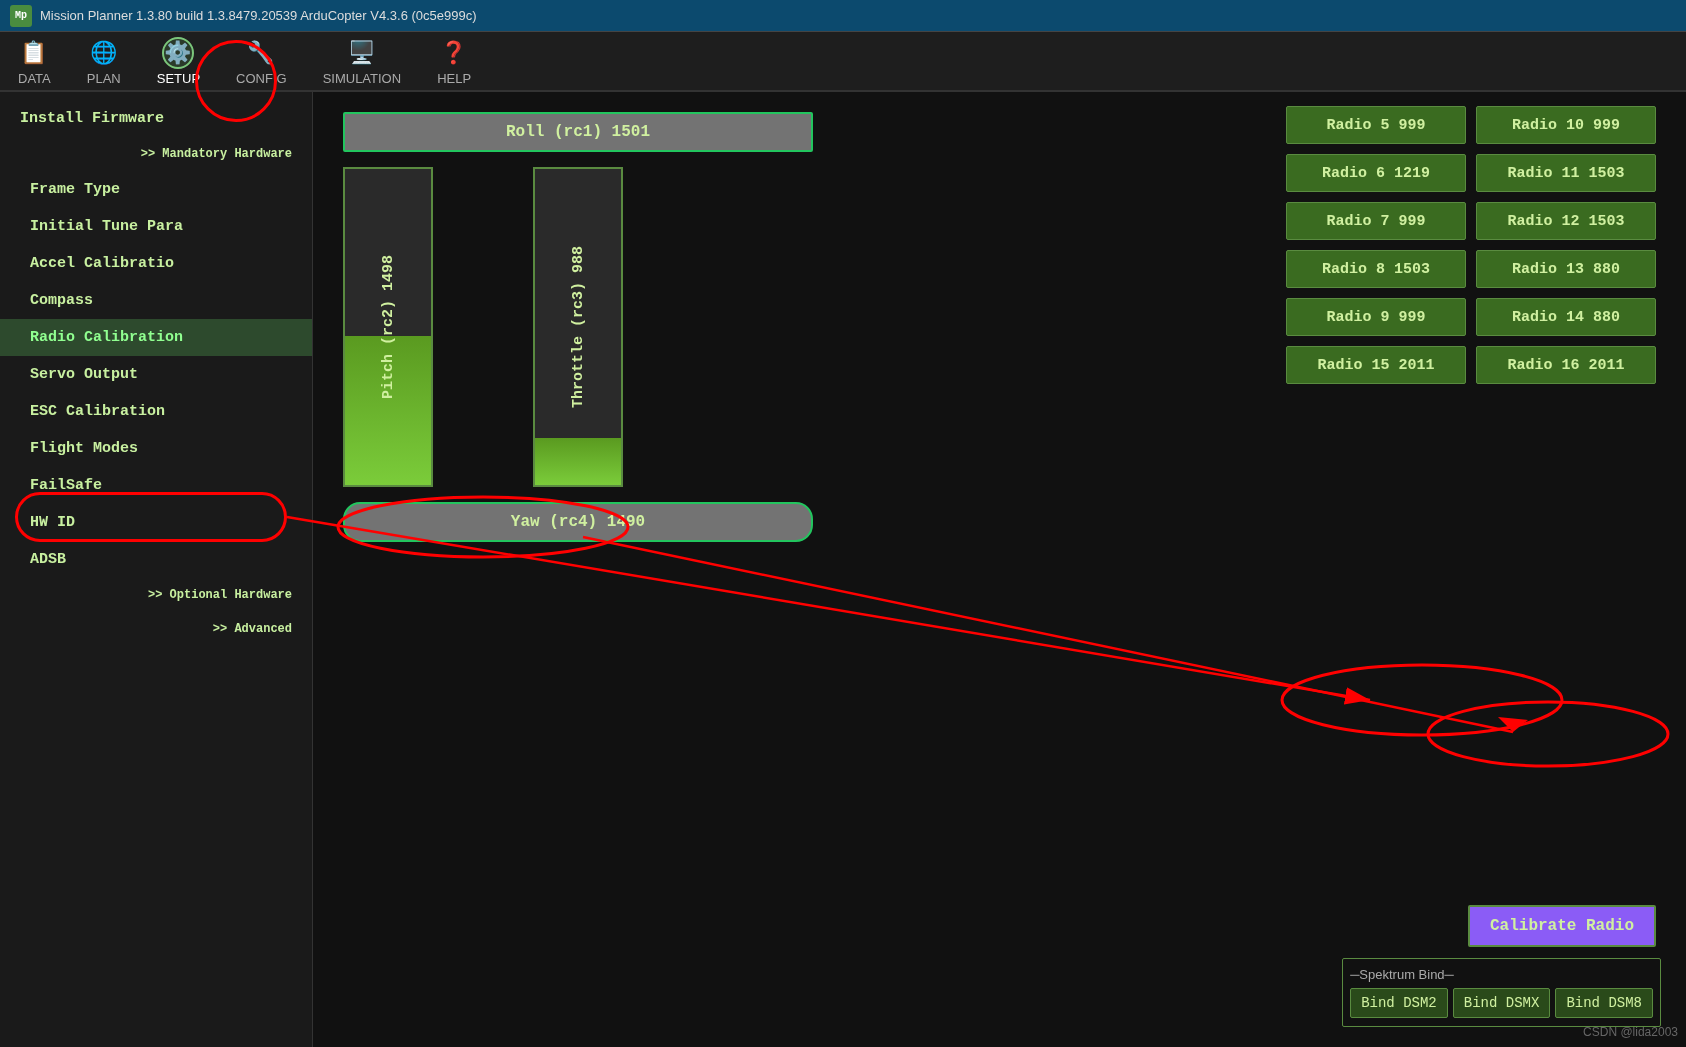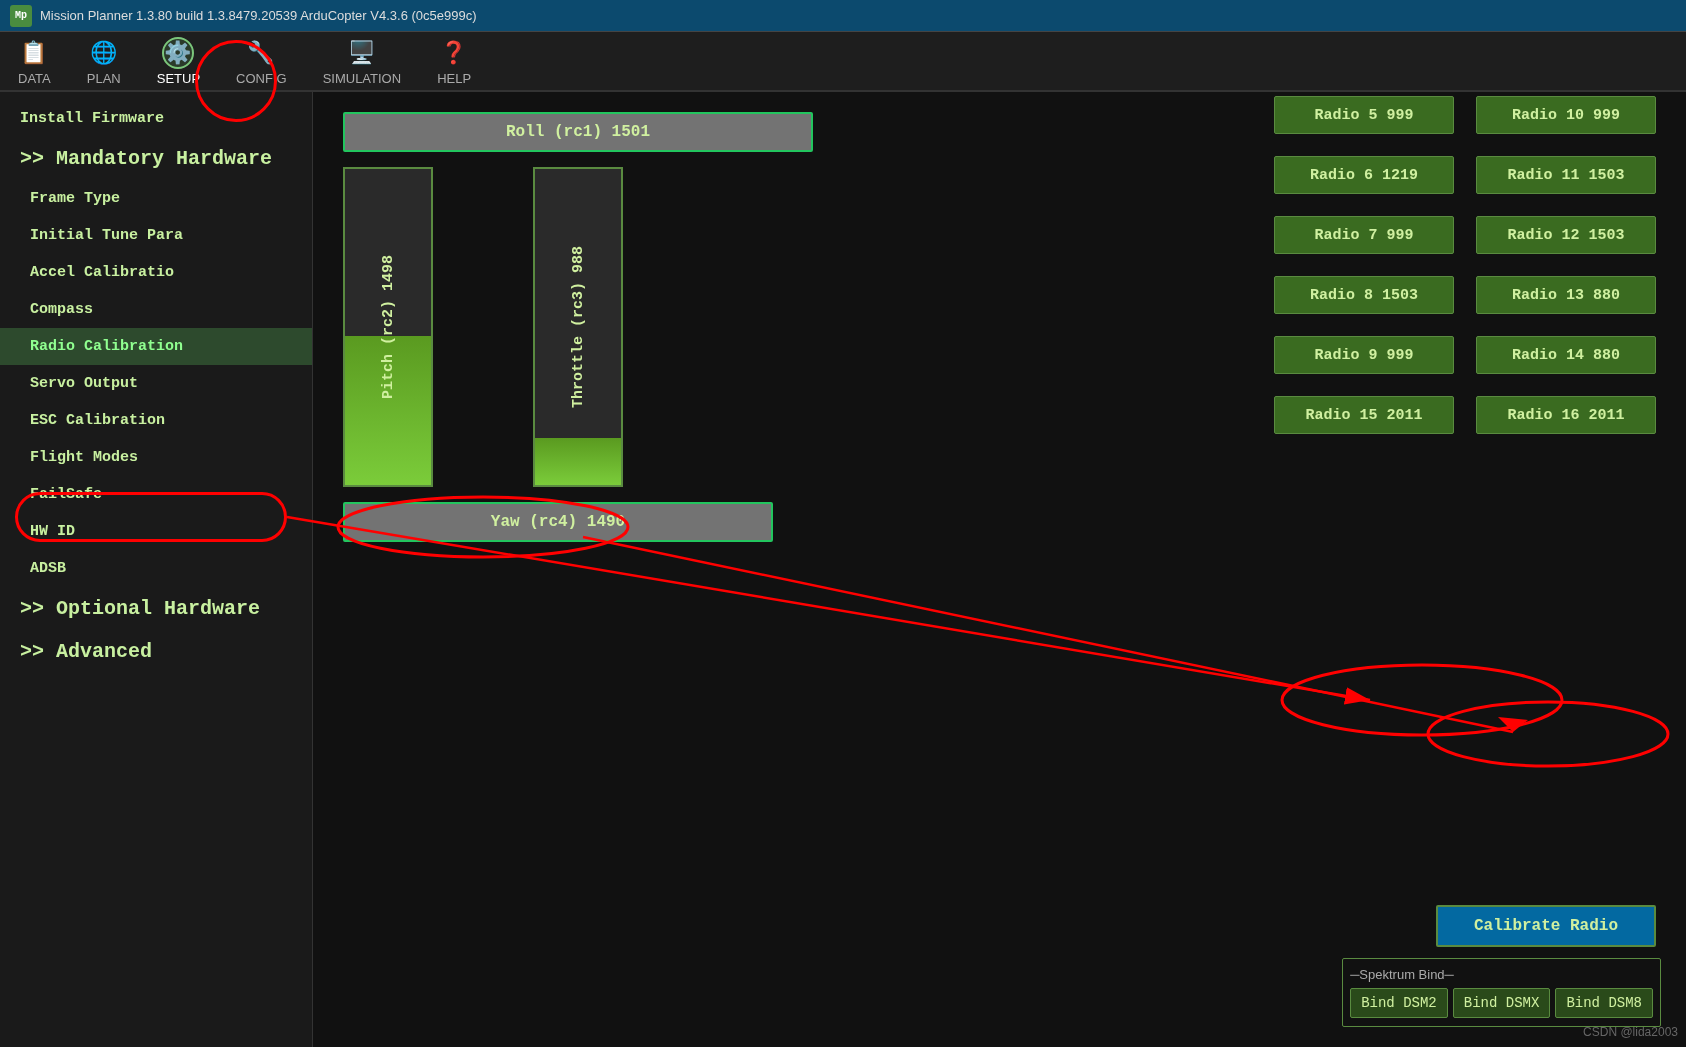--- a/index.html
+++ b/index.html
@@ -90,21 +90,22 @@
     .sidebar-item {
       padding: 10px 20px;
       font-size: 15px;
       color: #c8f0a0;
       cursor: pointer;
       font-family: 'Courier New', monospace;
       font-weight: bold;
     }
     .sidebar-item.section {
       color: #c8f0a0;
-      font-size: 20px;
+      font-size: 12px;
+      text-align: right;
     }
     .sidebar-item.active {
       background: #2d4a2d;
       color: #90ff90;
     }
     .sidebar-item.sub {
       padding-left: 30px;
       font-size: 15px;
     }
 
@@ -130,22 +131,23 @@
       padding: 8px 20px;
       border-radius: 2px;
     }
 
     .roll-bar {
       width: 470px;
       height: 40px;
     }
 
     .yaw-bar {
-      width: 430px;
+      width: 470px;
       height: 40px;
+      border-radius: 17px;
     }
 
     
     .vertical-slider-container {
       display: flex;
       gap: 100px;
       margin: 10px 0;
       align-items: flex-start;
     }
 
@@ -183,50 +185,50 @@
       font-family: 'Courier New', monospace;
       color: #d0f0a0;
       font-weight: bold;
       z-index: 2;
     }
 
     
     .radio-grid {
       position: absolute;
       right: 30px;
-      top: 4px;
+      top: 14px;
       display: grid;
       grid-template-columns: 180px 180px;
-      gap: 22px;
+      gap: 10px;
     }
 
     .radio-cell {
       background: #3a6b20;
       border: 1px solid #5a8b40;
       color: #d0f0a0;
       font-size: 15px;
       font-family: 'Courier New', monospace;
       font-weight: bold;
       padding: 8px 15px;
       display: flex;
       align-items: center;
       justify-content: center;
       border-radius: 2px;
       min-height: 38px;
     }
 
     
     .calibrate-btn {
-      background: #0369a1;
+      background: #8b5cf6;
       border: 2px solid #5a8b40;
       color: #d0f0a0;
       font-size: 16px;
       font-family: 'Courier New', monospace;
       font-weight: bold;
-      padding: 10px 36px;
+      padding: 10px 20px;
       cursor: pointer;
       border-radius: 2px;
       position: absolute;
       right: 30px;
       bottom: 100px;
     }
 
     
     .spektrum-box {
       position: absolute;

